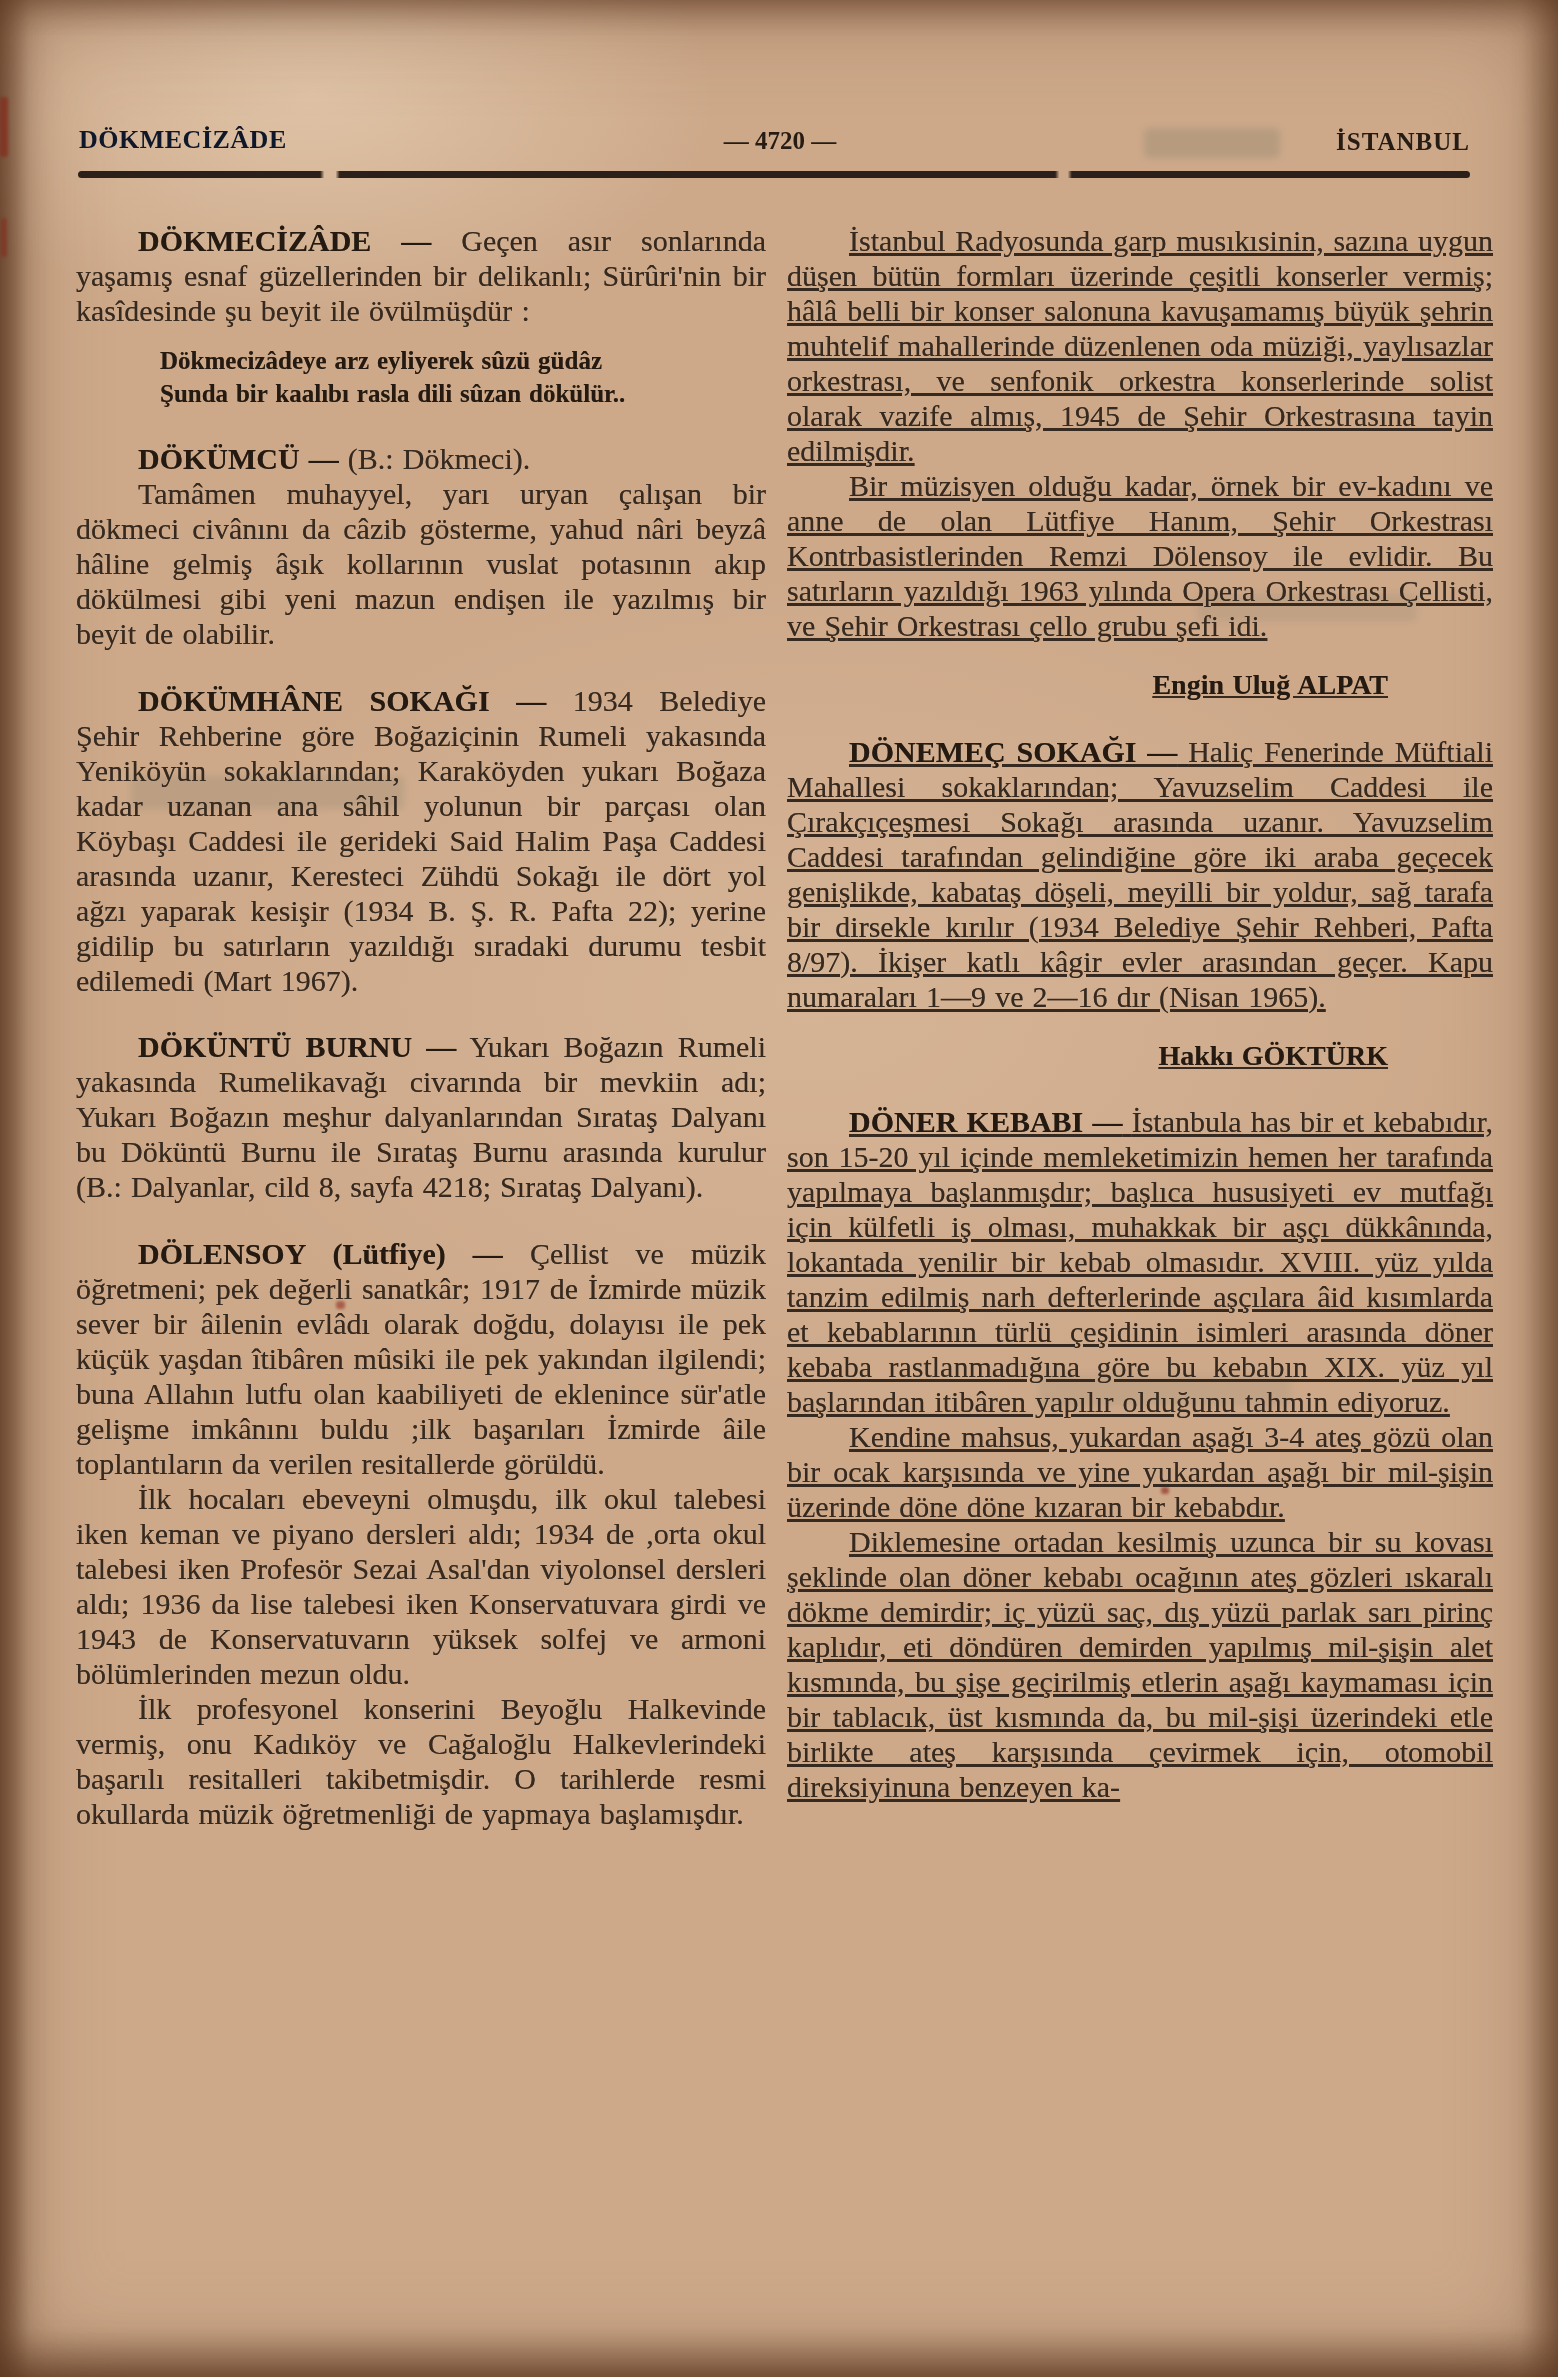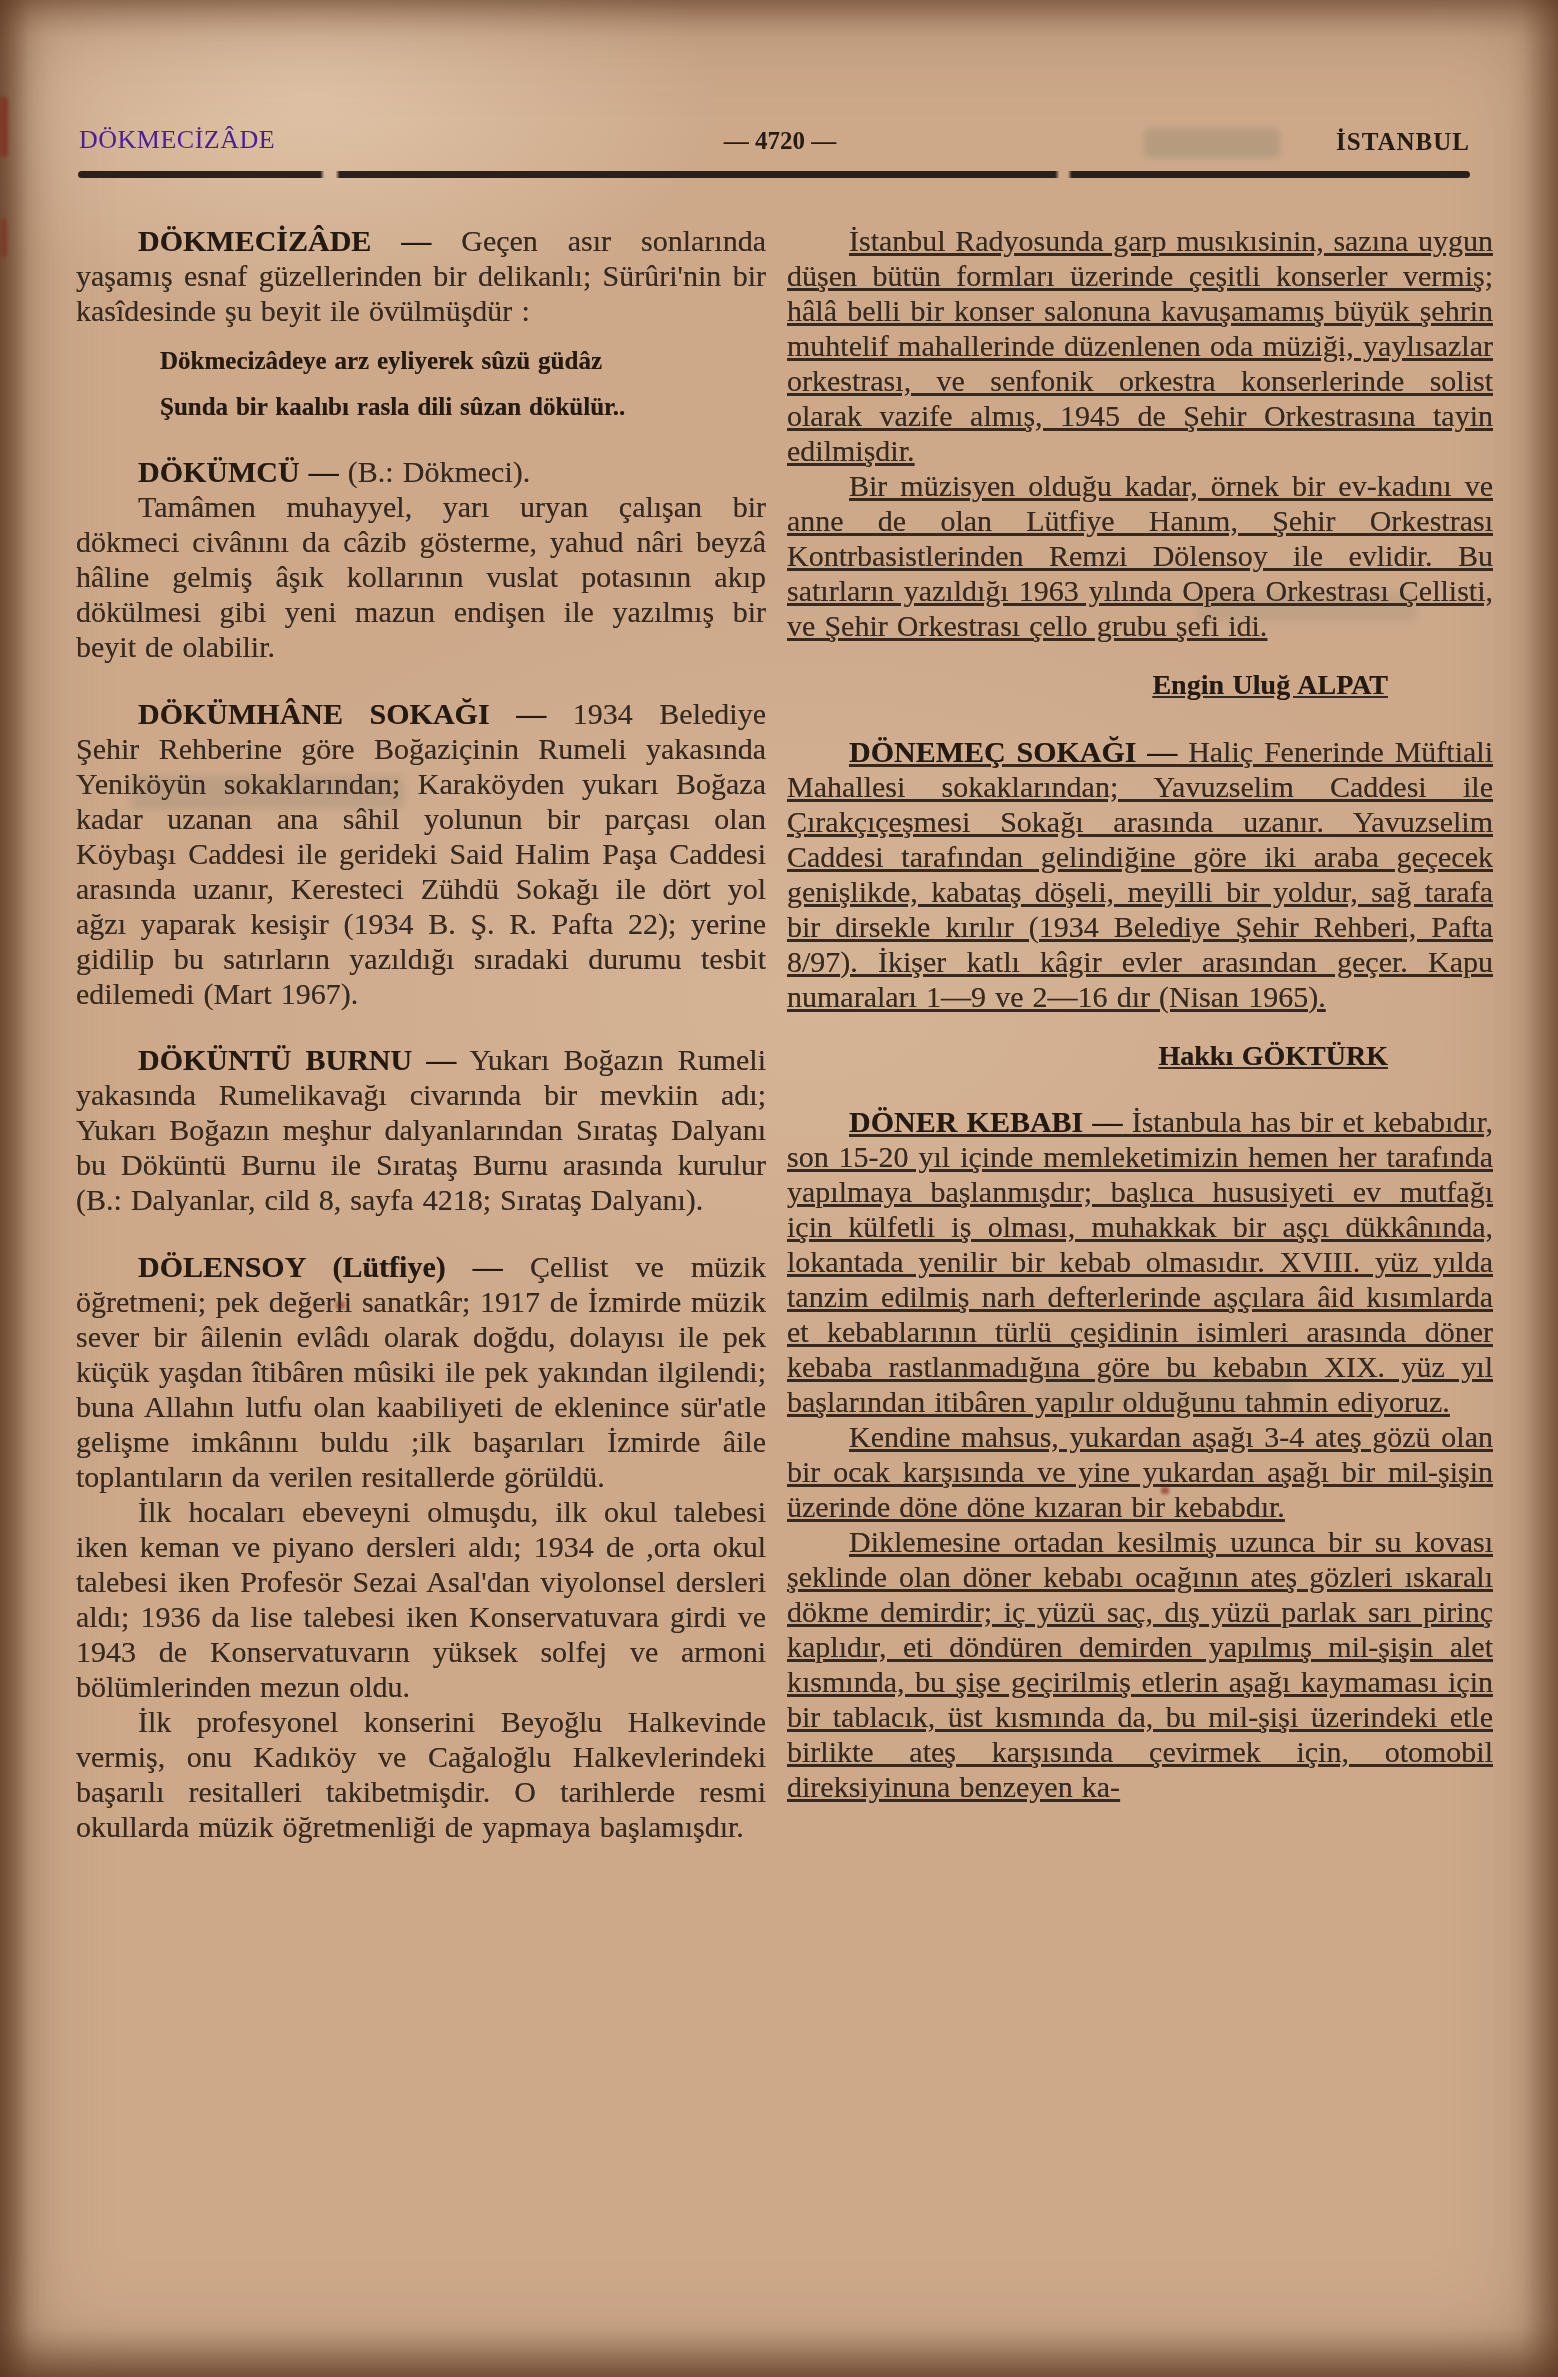--- a/index.html
+++ b/index.html
@@ -22,21 +22,21 @@
       #cda98a;
     box-shadow:
       inset 0 0 105px rgba(96,58,34,.45),
       inset 18px 0 42px -6.3px rgba(78,44,24,.55),
       inset -13.6px 0 37px -6.3px rgba(78,44,24,.38),
       inset 0 -18px 47px -6.3px rgba(78,44,24,.40);
   }
   .ink{color:#362a20;text-shadow:0 0 0.5px rgba(46,32,20,.55);}
   
   .hdr{position:absolute;left:78px;top:125px;width:1392px;height:37px;}
-  .hdr .hl{position:absolute;left:1px;top:0;font-size:26px;font-weight:normal;letter-spacing:0.5px;color:#4c1d95;}
+  .hdr .hl{position:absolute;left:1px;top:0;font-size:26px;font-weight:bold;letter-spacing:0.5px;color:#0f172a;}
   .hdr .hc{position:absolute;left:12px;right:0;top:2.1px;text-align:center;font-size:25px;font-weight:bold;color:#261c13;}
   .hdr .hr{position:absolute;right:0;top:3.1px;font-size:25px;font-weight:bold;letter-spacing:1px;color:#261c13;}
   .rule{
     position:absolute;left:78px;top:171px;width:1392px;height:6.8px;border-radius:3.7px;
     background:linear-gradient(90deg,
       #2b211a 0%, #2b211a 17.4%, rgba(43,33,26,0) 17.7%, rgba(43,33,26,0) 18.5%,
       #2b211a 18.8%, #2b211a 70.2%, rgba(43,33,26,0) 70.5%, rgba(43,33,26,0) 71.1%,
       #2b211a 71.4%, #2b211a 100%);
   }
   
@@ -78,21 +78,21 @@
 
 <div class="cols">
 
   <div class="col col-l ink">
     <p class="ind">
       <span class="lead">DÖKMECİZÂDE —</span>
       <span>Geçen asır sonlarında yaşamış esnaf güzellerinden bir delikanlı; Sürûri'nin bir kasîdesinde şu beyit ile övülmüşdür :</span>
     </p>
     <div class="couplet">
       <p>Dökmecizâdeye arz eyliyerek sûzü güdâz</p>
-      <p style="margin-top:13px;">Şunda bir kaalıbı rasla dili sûzan dökülür..</p>
+      <p style="margin-top:0;">Şunda bir kaalıbı rasla dili sûzan dökülür..</p>
     </div>
     <p class="ind entry">
       <span class="lead">DÖKÜMCÜ —</span>
       <span>(B.: Dökmeci).</span>
     </p>
 
     <p class="ind">Tamâmen muhayyel, yarı uryan çalışan bir dökmeci civânını da câzib gösterme, yahud nâri beyzâ hâline gelmiş âşık kollarının vuslat potasının akıp dökülmesi gibi yeni mazun endişen ile yazılmış bir beyit de olabilir.</p>
 
     <p class="ind entry">
       <span class="lead">DÖKÜMHÂNE SOKAĞI —</span>

